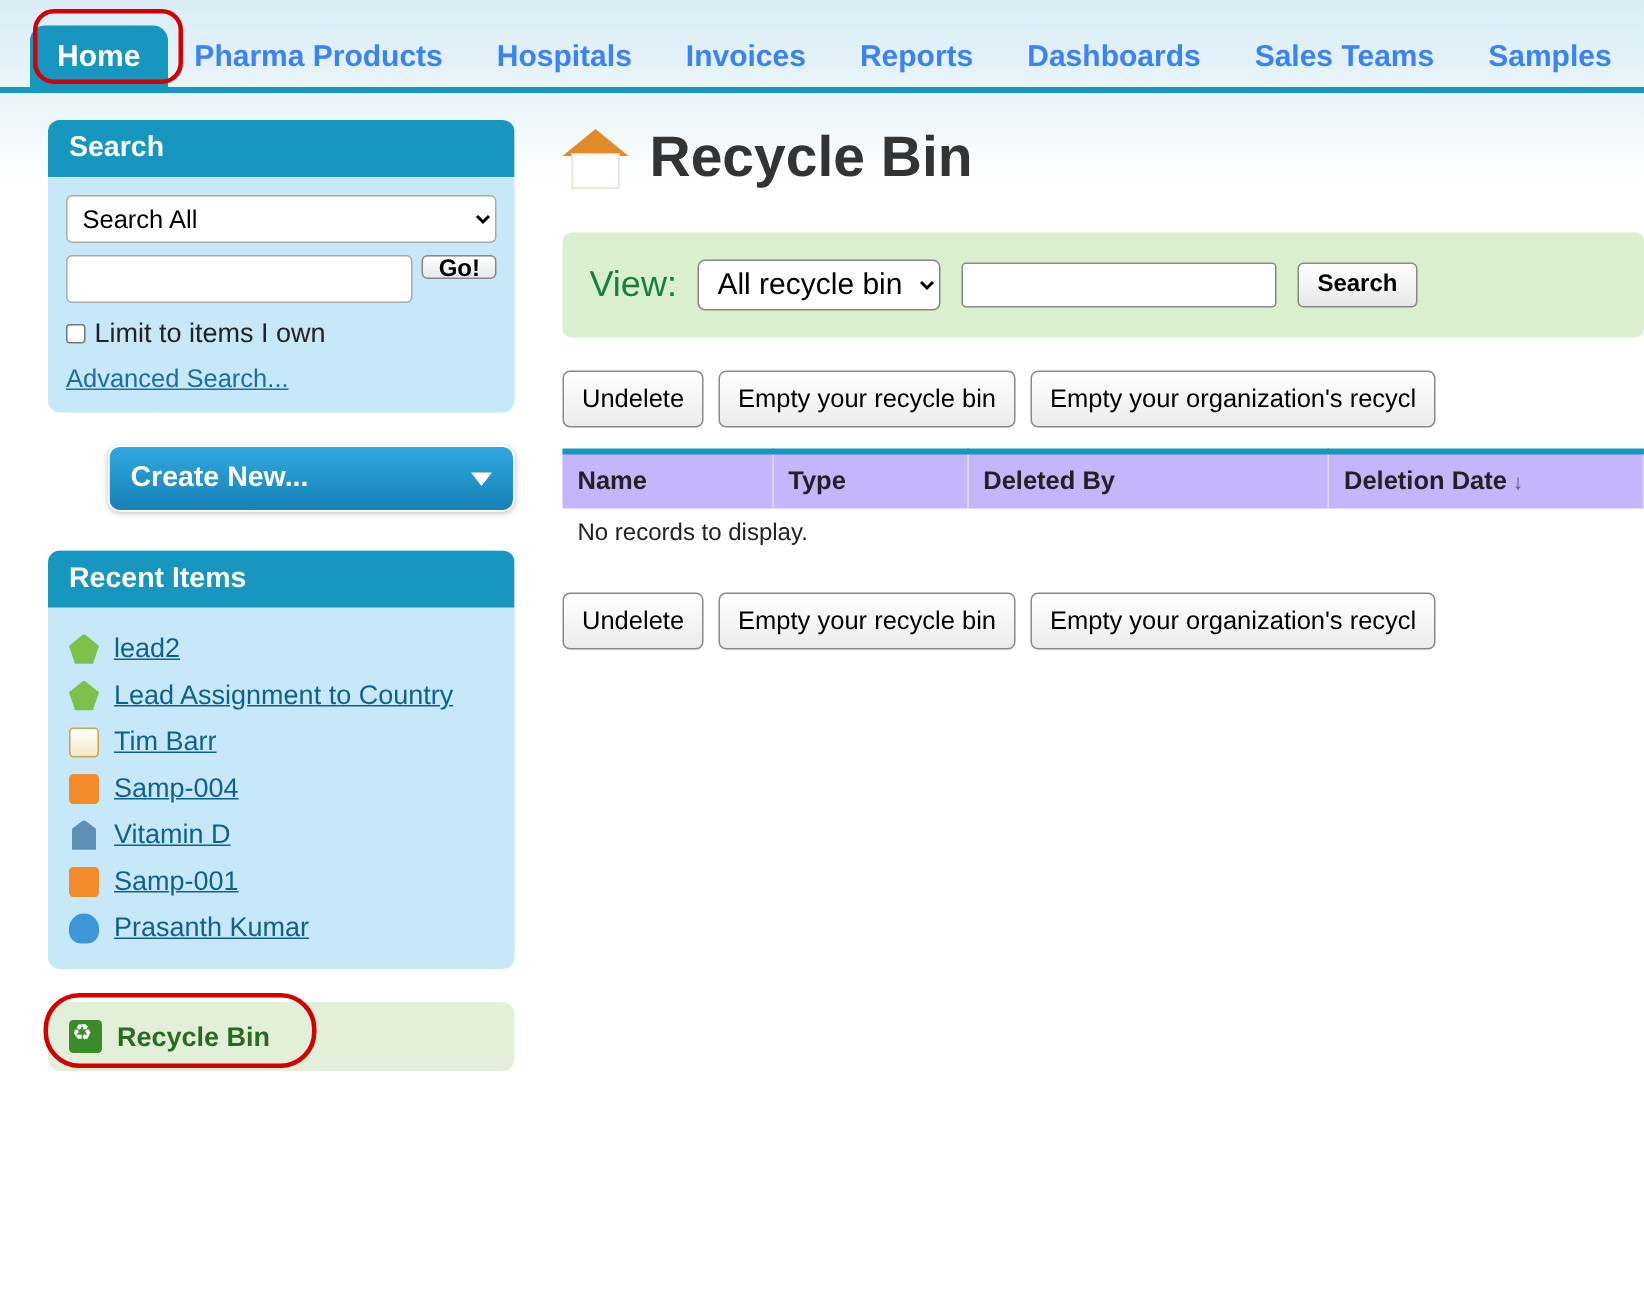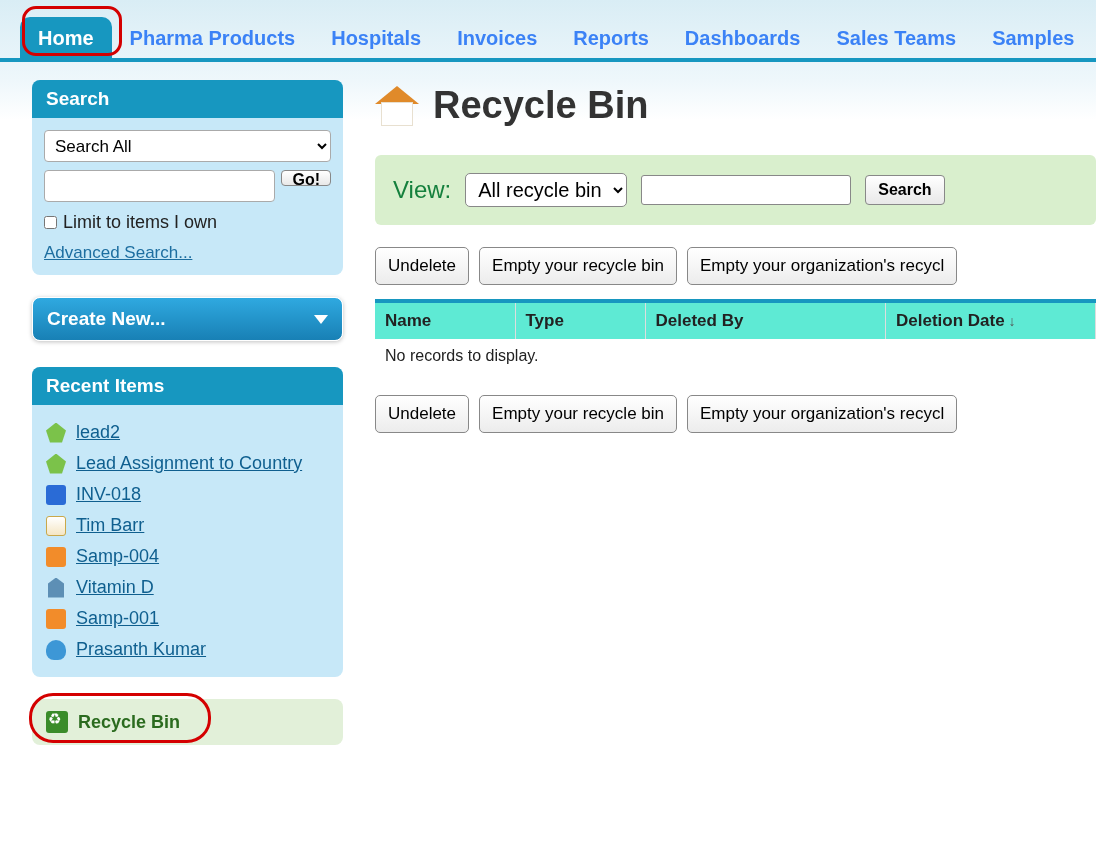--- a/index.html
+++ b/index.html
@@ -96,20 +96,21 @@
   padding: 10px 14px;
   font-size: 19px;
   font-weight: bold;
   border: 1px solid #fff;
   box-shadow: 0 1px 4px rgba(0,0,0,0.25);
   display: flex;
   justify-content: space-between;
   align-items: center;
   margin-bottom: 26px;
   cursor: pointer;
+  margin-left: 40px;
 }
 .caret-down {
   width:0;height:0;border-left:7px solid transparent;border-right:7px solid transparent;border-top:9px solid #fff;
 }
 .recent-list { list-style: none; }
 .recent-list li {
   display: flex;
   align-items: center;
   gap: 10px;
   padding: 5px 2px;
@@ -147,21 +148,21 @@
   display:flex; align-items:center; gap:14px;
   width:100%;
 }
 .view-label{font-size:24px;color:#15803d;}
 .view-select{height:34px;font-size:20px;border:1px solid #888;border-radius:5px;padding:2px 8px;background:#fff;}
 .view-input{height:30px;width:210px;border:1px solid #888;border-radius:3px;padding:2px 6px;font-size:16px;}
 .search-btn{height:30px;padding:0 12px;font-size:16px;font-weight:bold;border:1px solid #888;border-radius:4px;background:linear-gradient(#fff,#e8e8e8);cursor:pointer;}
 .action-row{display:flex;gap:10px;justify-content:flex-start;margin:22px 0 14px 0;}
 .action-btn{padding:8px 12px;font-size:17px;border:1px solid #888;border-radius:5px;background:linear-gradient(#fff,#ececec);cursor:pointer;white-space:nowrap;}
 .data-table{width:100%;border-top:4px solid #1797c0;border-collapse:collapse;}
-.data-table th{background:#5eead4;text-align:left;padding:8px 10px;font-size:17px;border-right:1px solid #ddd;}
+.data-table th{background:#c4b5fd;text-align:left;padding:8px 10px;font-size:17px;border-right:1px solid #ddd;}
 .data-table td{padding:8px 10px;font-size:16px;}
 .sort-arrow{font-size:14px;color:#555;}
 </style>
 </head>
 <body>
 
 <div class="tabs" id="tabbar">
     <div class="tab active">Home</div>
     <div class="tab">Pharma Products</div>
     <div class="tab">Hospitals</div>
@@ -205,24 +206,20 @@
         <ul class="recent-list" id="recent-list">
             <li>
               <span class="mini-icon ic-lead"></span>
               <a href="#">lead2</a>
             </li>
             <li>
               <span class="mini-icon ic-lead"></span>
               <a href="#">Lead Assignment to Country</a>
             </li>
             <li>
-              <span class="mini-icon ic-inv"></span>
-              <a href="#">INV-018</a>
-            </li>
-            <li>
               <span class="mini-icon ic-contact"></span>
               <a href="#">Tim Barr</a>
             </li>
             <li>
               <span class="mini-icon ic-samp"></span>
               <a href="#">Samp-004</a>
             </li>
             <li>
               <span class="mini-icon ic-hosp"></span>
               <a href="#">Vitamin D</a>

